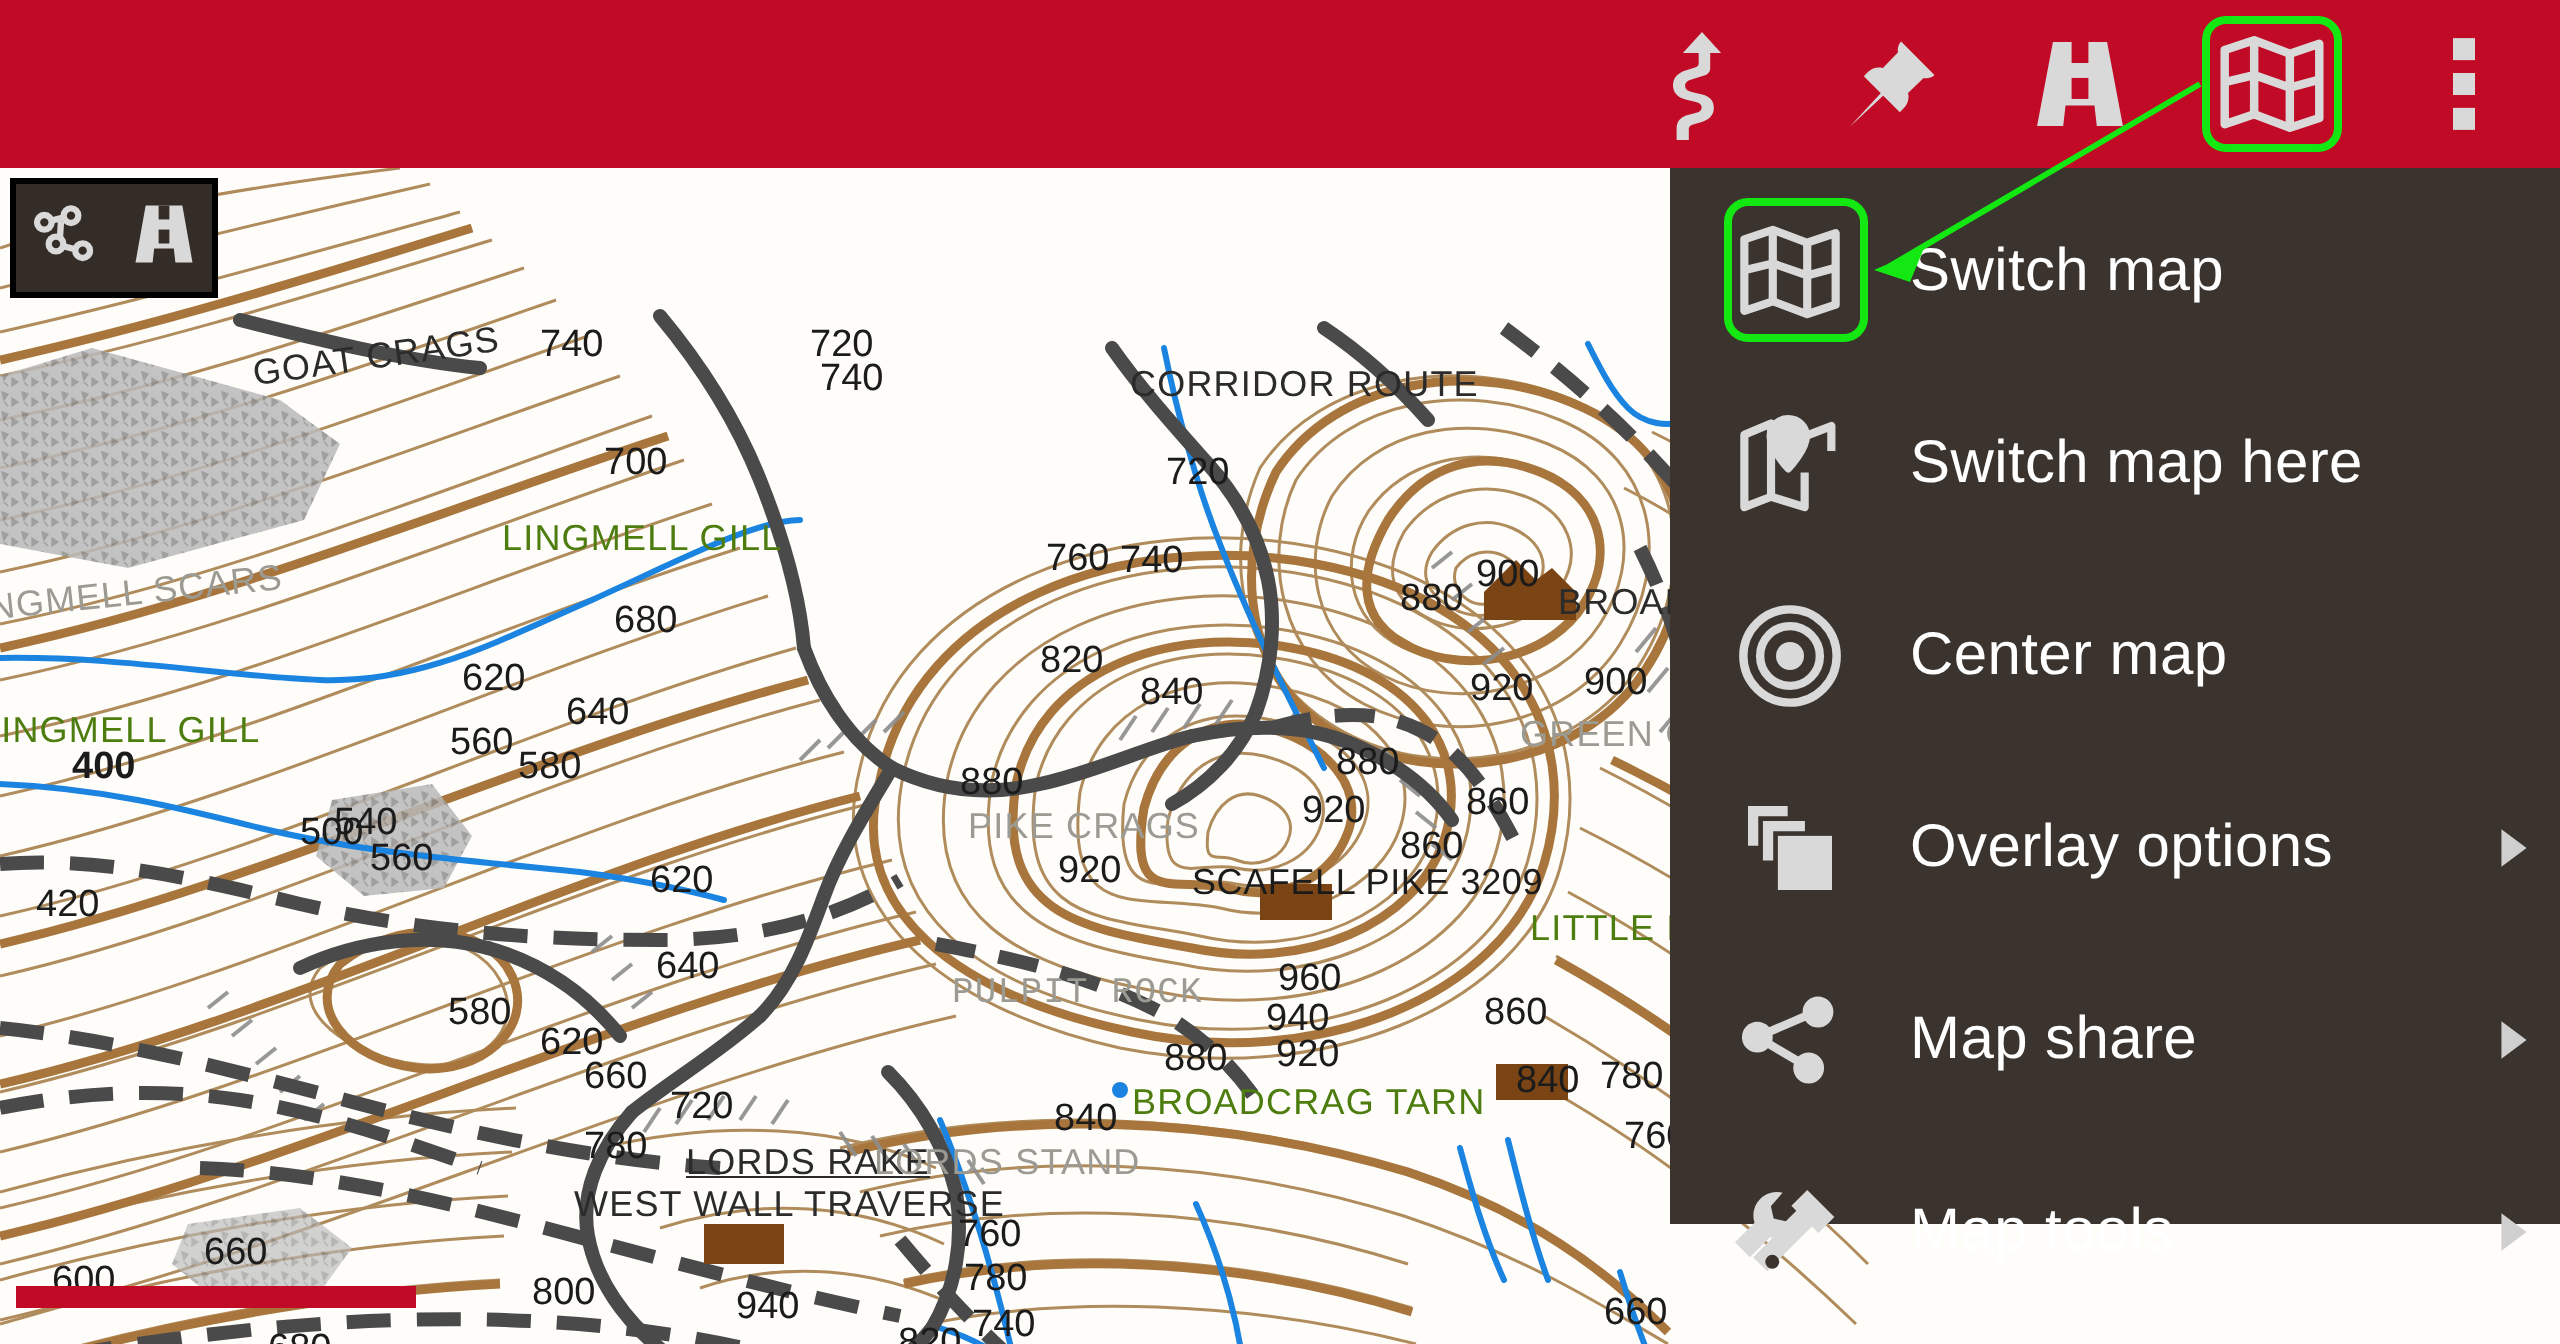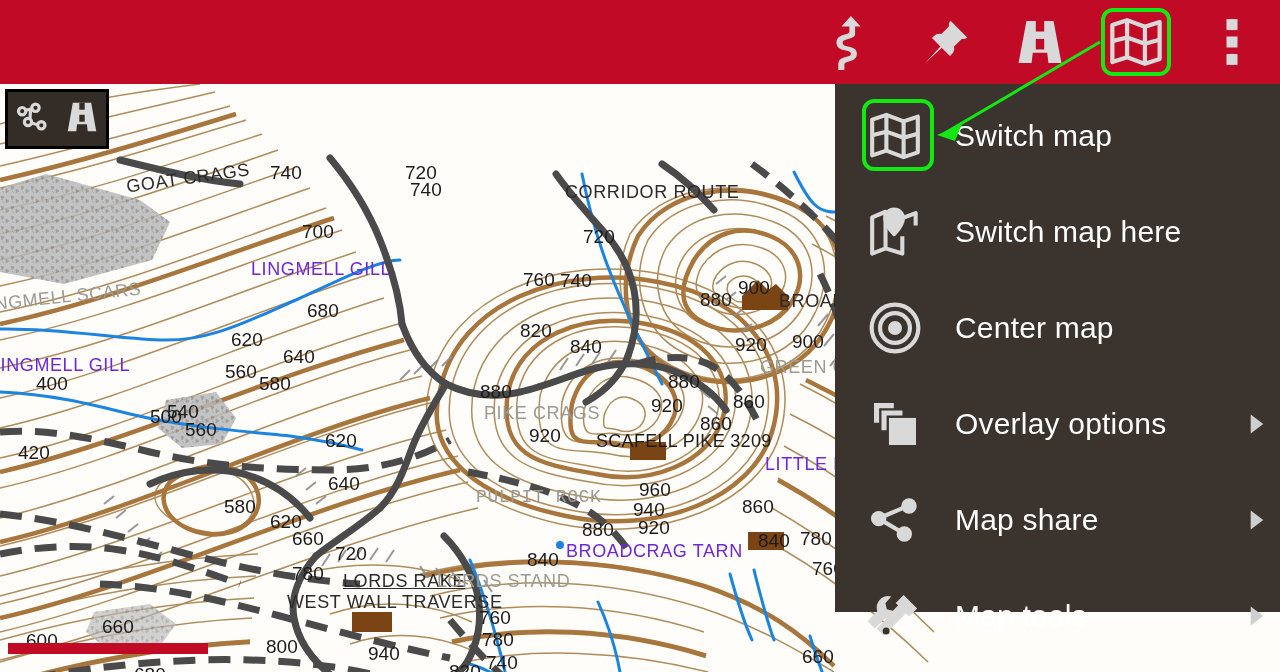--- a/index.html
+++ b/index.html
@@ -22,21 +22,21 @@
   
   #map{position:absolute;left:0;top:84px;width:1280px;height:588px;overflow:hidden;
        background:#fefefc;z-index:5;}
   #map svg{display:block;position:absolute;left:0;top:0;}
 
   .mlabel{position:absolute;white-space:nowrap;font-family:"Liberation Sans",sans-serif;
           pointer-events:none;}
   .elev{color:#1b1b1b;font-size:19px;}
   .place{color:#9b9b93;font-size:18px;letter-spacing:0.6px;}
   .place-dark{color:#2b2b2b;font-size:18px;letter-spacing:0.6px;}
-  .water{color:#6d28d9;font-size:18px;letter-spacing:0.6px;}
+  .water{color:#4d7c0f;font-size:18px;letter-spacing:0.6px;}
   .summit{color:#1b1b1b;font-size:18px;letter-spacing:0.3px;}
 
   
   #overlay-widget{position:absolute;left:5px;top:89px;width:104px;height:60px;
       background:#342c26;border:3px solid #000;box-sizing:border-box;z-index:30;
       display:flex;align-items:center;justify-content:space-around;}
 
   
   #scalebar{position:absolute;left:8px;top:643px;width:200px;height:11px;
       background:#c00a26;z-index:30;}
@@ -277,21 +277,21 @@
         <div class="mlabel elev" style="left: 700px; top: 205px;">880</div>
         <div class="mlabel elev" style="left: 307px; top: 216px;">680</div>
         <div class="mlabel elev" style="left: 231px; top: 245px;">620</div>
         <div class="mlabel elev" style="left: 520px; top: 236px;">820</div>
         <div class="mlabel elev" style="left: 570px; top: 252px;">840</div>
         <div class="mlabel elev" style="left: 735px; top: 250px;">920</div>
         <div class="mlabel elev" style="left: 792px; top: 247px;">900</div>
         <div class="mlabel elev" style="left: 283px; top: 262px;">640</div>
         <div class="mlabel elev" style="left: 225px; top: 277px;">560</div>
         <div class="mlabel elev" style="left: 259px; top: 289px;">580</div>
-        <div class="mlabel elev" style="left: 36px; top: 289px;">400</div>
+        <div class="mlabel elev" style="left: 36px; top: 289px; font-weight: bold;">400</div>
         <div class="mlabel elev" style="left: 480px; top: 297px;">880</div>
         <div class="mlabel elev" style="left: 668px; top: 287px;">880</div>
         <div class="mlabel elev" style="left: 733px; top: 307px;">860</div>
         <div class="mlabel elev" style="left: 651px; top: 311px;">920</div>
         <div class="mlabel elev" style="left: 700px; top: 329px;">860</div>
         <div class="mlabel elev" style="left: 126px; top: 322px; margin-left: 24px;">500</div>
         <div class="mlabel elev" style="left: 167px; top: 317px;">540</div>
         <div class="mlabel elev" style="left: 185px; top: 335px;">560</div>
         <div class="mlabel elev" style="left: 325px; top: 346px;">620</div>
         <div class="mlabel elev" style="left: 18px; top: 358px; text-align: center;">420</div>

